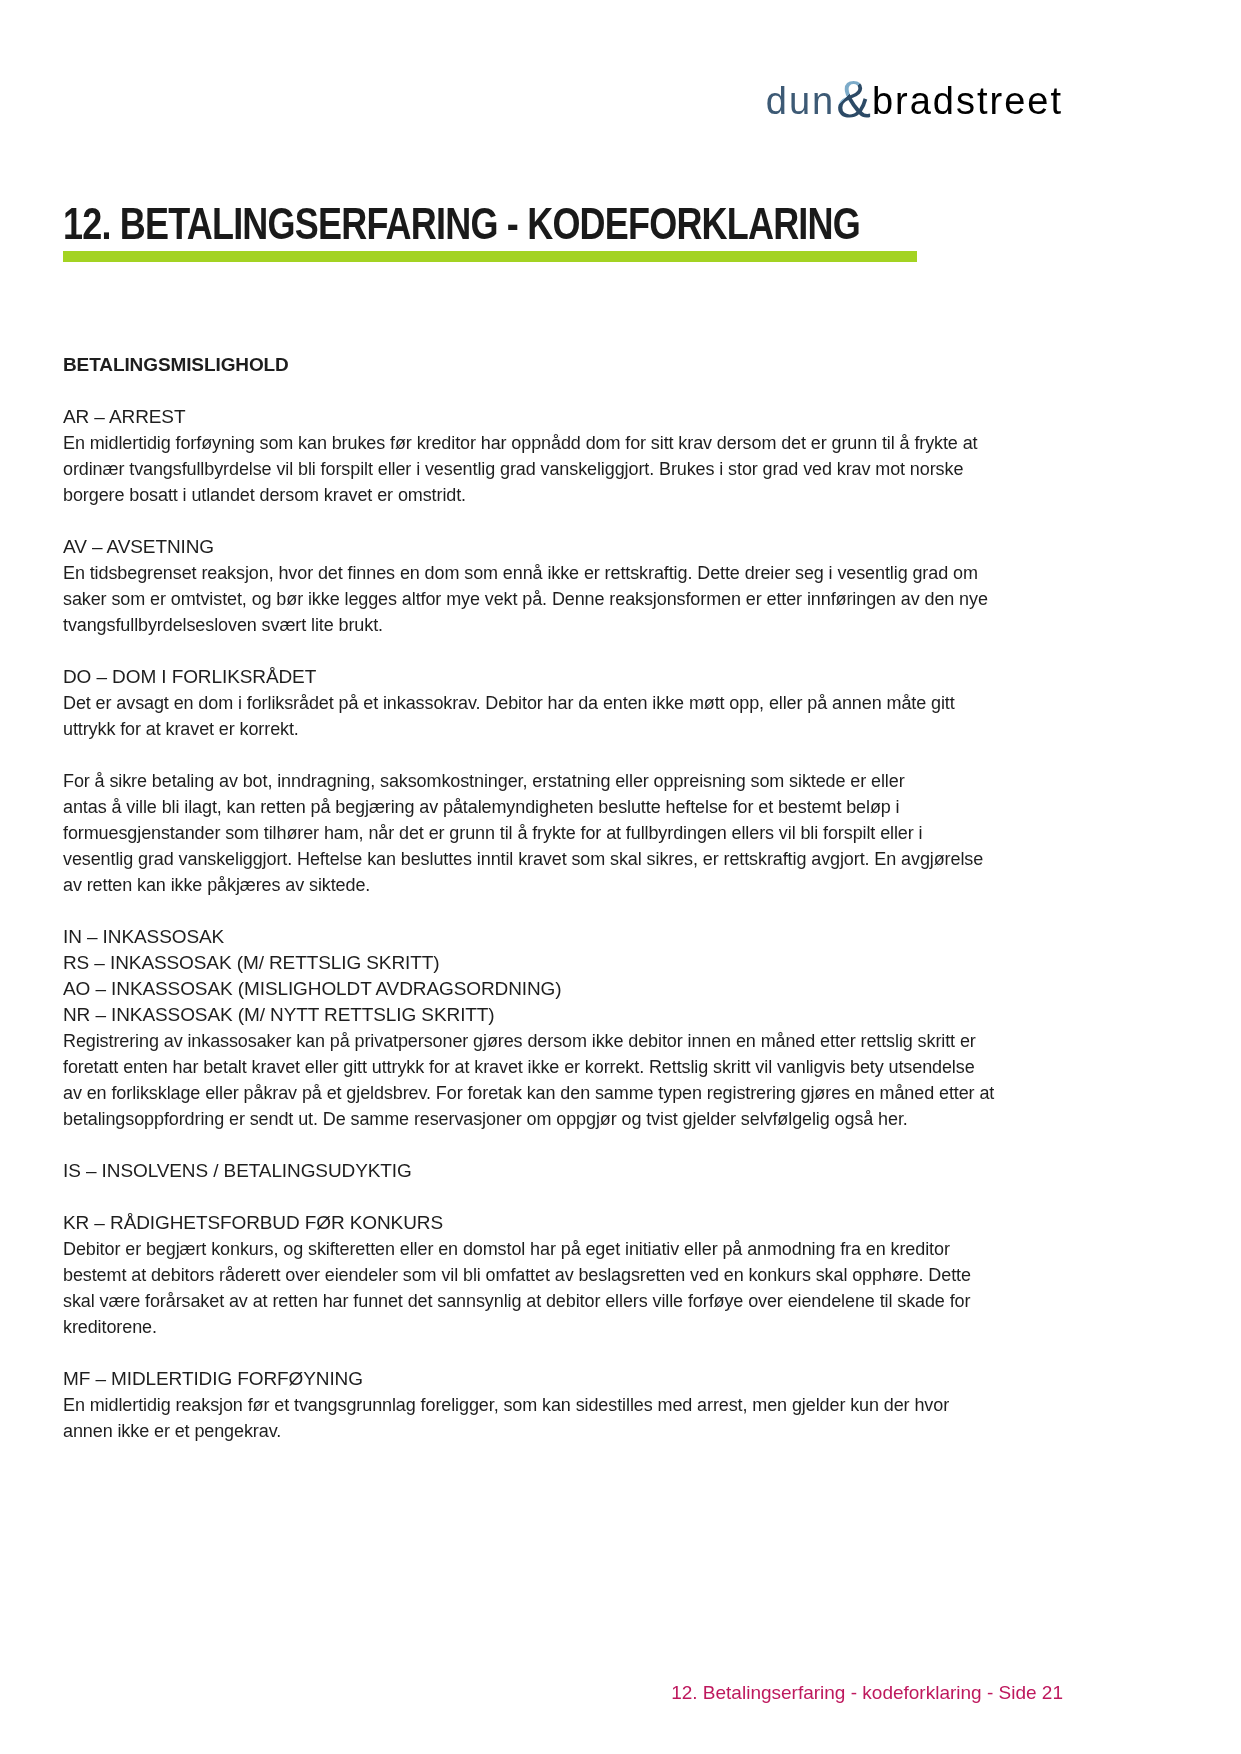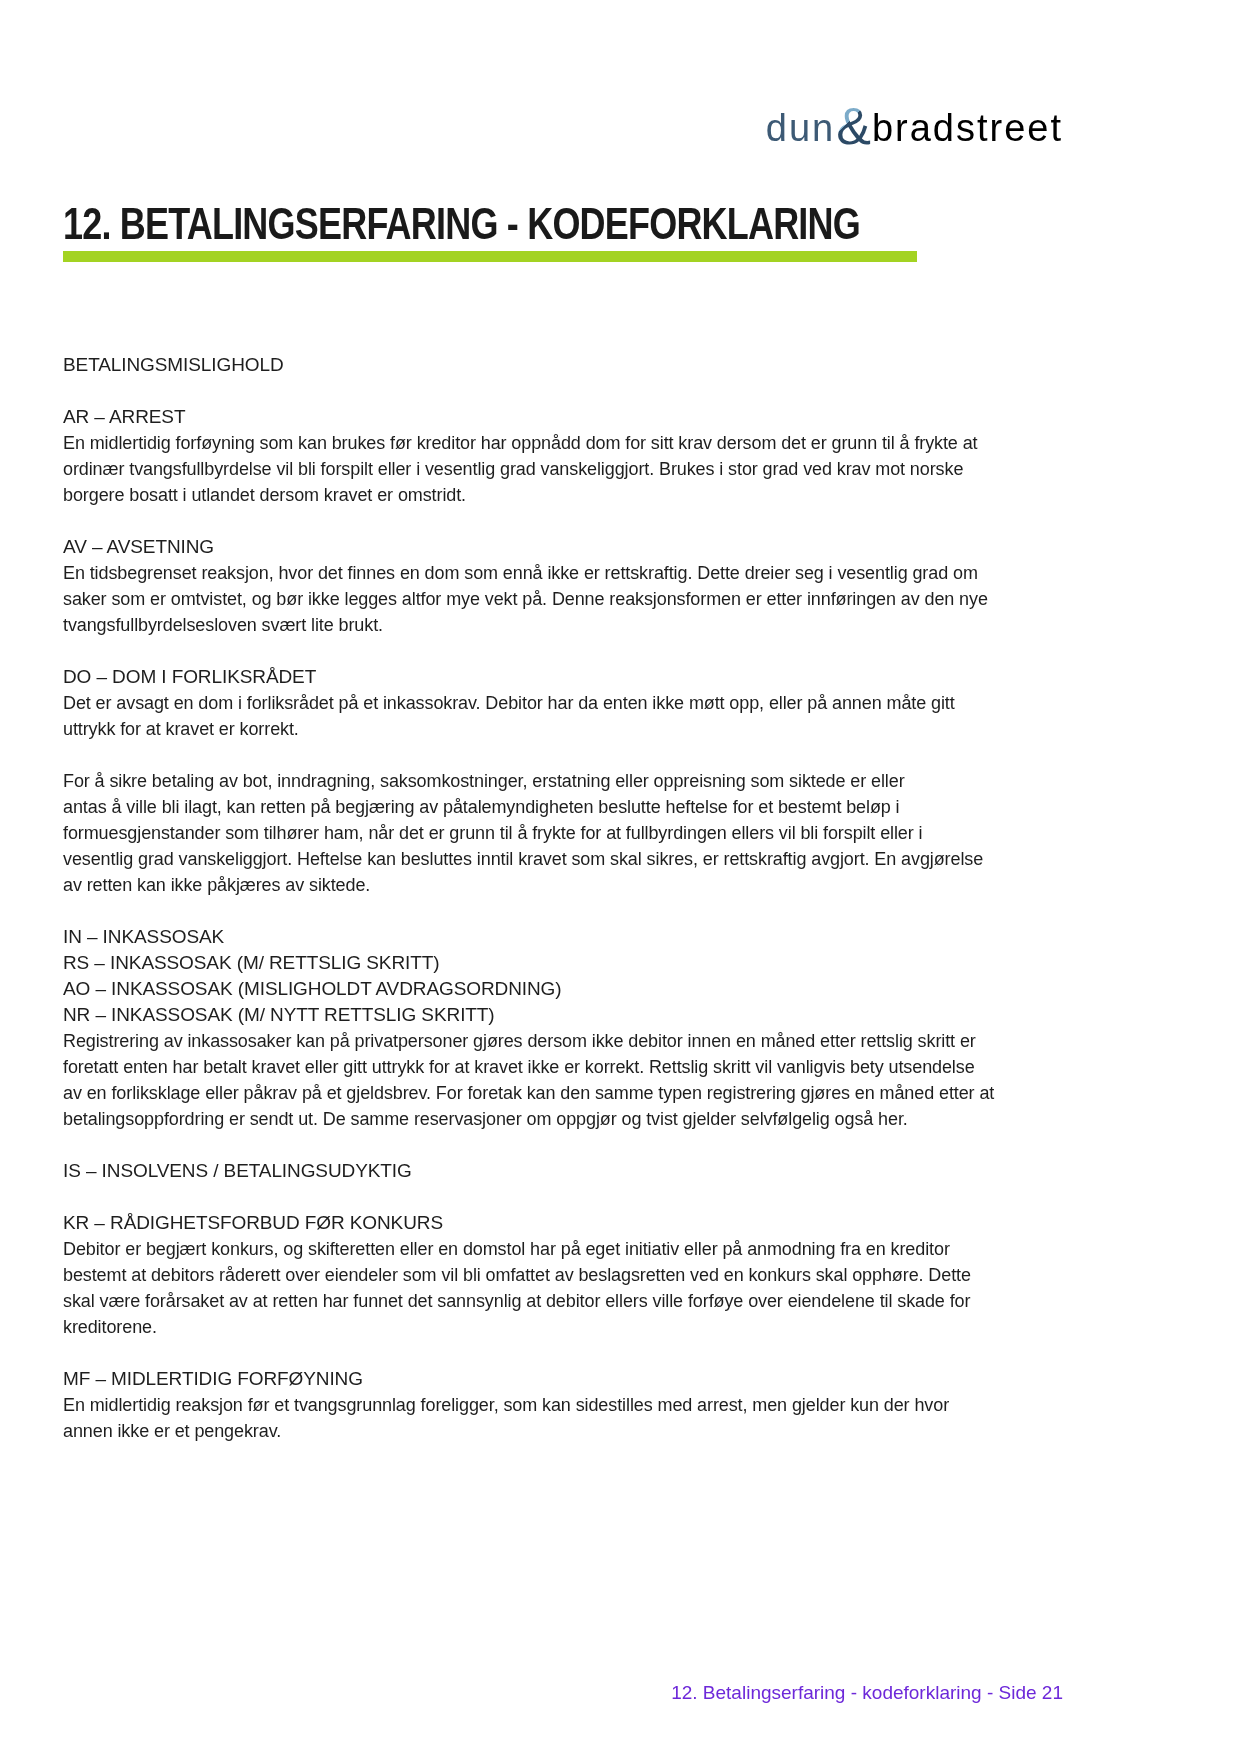--- a/index.html
+++ b/index.html
@@ -7,21 +7,21 @@
     width:1241px;height:1754px;
     background:#ffffff;
     font-family:"Liberation Sans", sans-serif;
     color:#1e1e1e;
     position:relative;
     overflow:hidden;
   }
   
   .logo{
     position:absolute;
-    top:93px;
+    top:66px;
     right:178px;
     display:flex;
     align-items:baseline;
     white-space:nowrap;
     font-size:38px;
     letter-spacing:2px;
     font-weight:400;
   }
   .logo .dun{color:#3d5a75;}
   .logo .amp{
@@ -56,41 +56,41 @@
   
   .content{
     position:absolute;
     left:63px;top:352px;
     width:1120px;
     font-size:18px;
     line-height:26px;
     letter-spacing:-0.1px;
   }
   .intro-heading{
-    font-weight:normal;
+    font-weight:bold;
     font-size:19px;
     margin:0 0 26px 0;
     white-space:pre;
   }
   .section{margin:0 0 26px 0;}
   .section .heading{
     font-weight:normal;
     font-size:19px;
     white-space:pre;
   }
   .section .body{
     white-space:pre;
   }
   
   .footer{
     position:absolute;
     top:1682px;
     right:178px;
     font-size:19px;
-    color:#6d28d9;
+    color:#be185d;
     white-space:nowrap;
   }
 </style>
 </head>
 <body>
 
 <div class="logo">
   <span class="dun">dun</span>
     <span class="amp">&amp;</span>
     <span class="bradstreet">bradstreet</span>

